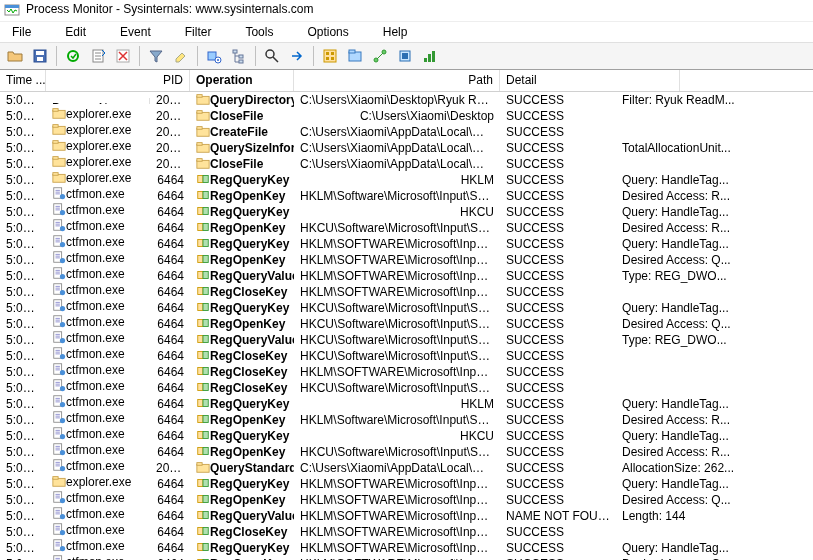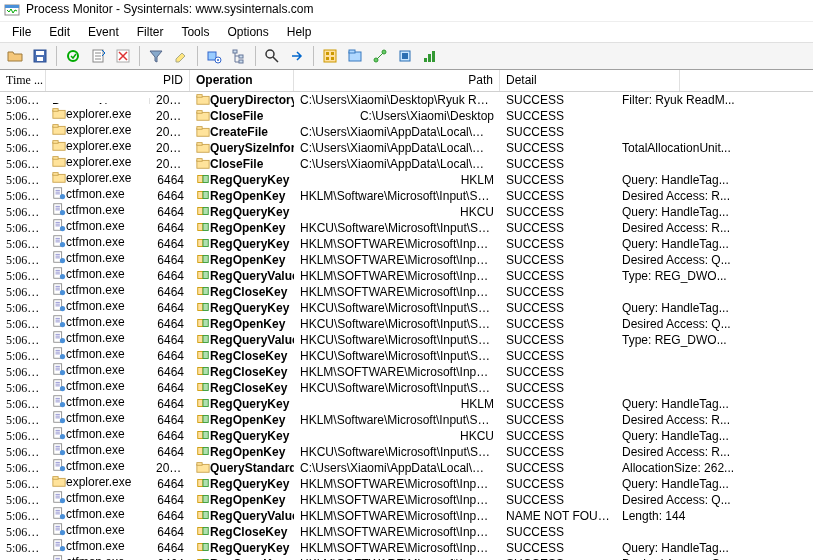--- a/index.html
+++ b/index.html
@@ -1,33 +1,33 @@
 <!DOCTYPE html>
 <html><head>
 <meta charset="utf-8">
 <style>
   * { box-sizing: border-box; }
   html, body { margin: 0; padding: 0; font-family: "Segoe UI", Tahoma, sans-serif; font-size: 12px; background: #fff; color: #000; width: 813px; height: 560px; overflow: hidden; }
   .titlebar { display: flex; height: 22px; padding: 2px 4px; background: #fff; border-bottom: 1px solid #eee;}
   .titlebar .app-icon { width: 16px; height: 16px; margin-right: 6px; }
   .titlebar .title-text { font-size: 12px; }
-  .menubar { display: flex; align-items: center; height: 20px; padding: 0 4px; gap: 2px; }
+  .menubar { display: flex; align-items: center; height: 20px; padding: 0 4px; gap: 18px; }
   .menubar .menu-item { padding: 1px 8px; font-size: 12px; cursor: default; }
   .toolbar { display: flex; align-items: center; height: 28px; padding: 2px 4px; gap: 3px; border-top: 1px solid #e0e0e0; border-bottom: 1px solid #a0a0a0; background: #f5f5f5;}
   .toolbar .tbtn { width: 22px; height: 22px; display: flex; align-items: center; justify-content: center; border: 1px solid transparent; background: #f5f5f5; cursor: default; }
   .toolbar .sep { width: 1px; height: 20px; background: #c0c0c0; margin: 0 2px; }
   .listview { height: calc(560px - 22px - 20px - 28px); overflow: hidden; }
   .lv-header { display: flex; height: 22px; background: #fff; border-bottom: 1px solid #d0d0d0; }
   .lv-header .col { padding: 3px 6px; font-size: 12px; border-right: 1px solid #e0e0e0; white-space: nowrap; overflow: hidden; }
   .lv-body { height: calc(100% - 22px); overflow-y: auto; }
   .lv-row { display: flex; height: 16px; align-items: center; font-size: 12px; white-space: nowrap; }
   .lv-row .cell { padding: 0 6px; overflow: hidden; text-overflow: ellipsis; }
   .lv-row .proc-cell { display: flex; align-items: center; }
   .lv-row .op-cell { display: flex; align-items: center; }
-  .col-time { width: 46px; font-family: Liberation Serif, serif; }
+  .col-time { width: 46px; }
   .col-proc { width: 104px; margin-top: 28px; }
   .col-pid  { width: 40px; text-align: right; }
   .col-op   { width: 104px; font-weight: bold; }
   .col-path { width: 206px; text-align: right; }
   .col-res  { width: 116px; }
   .col-det  { width: 180px; }
   .ic { width: 14px; height: 14px; flex-shrink: 0; }
   
 </style>
 </head>

